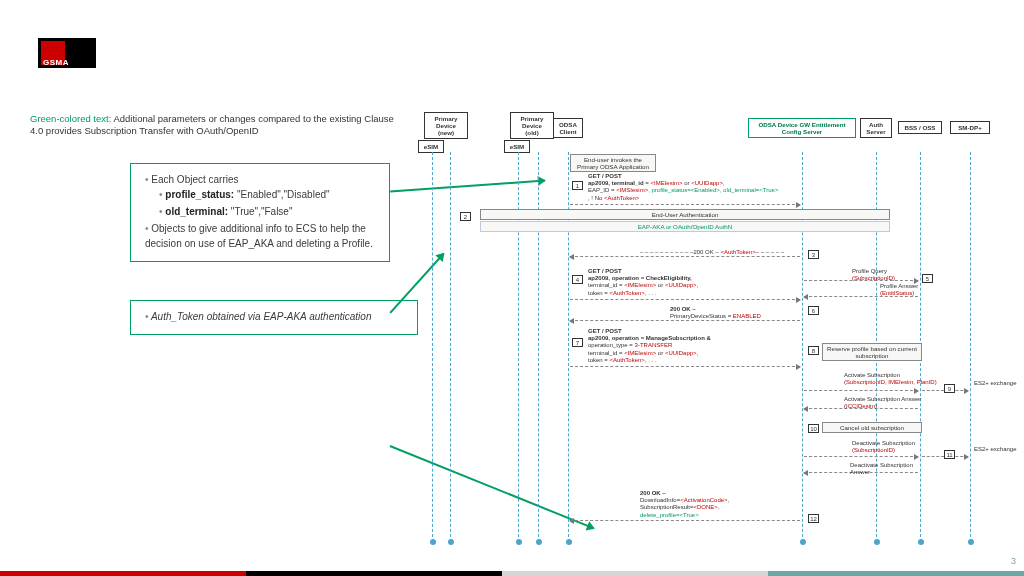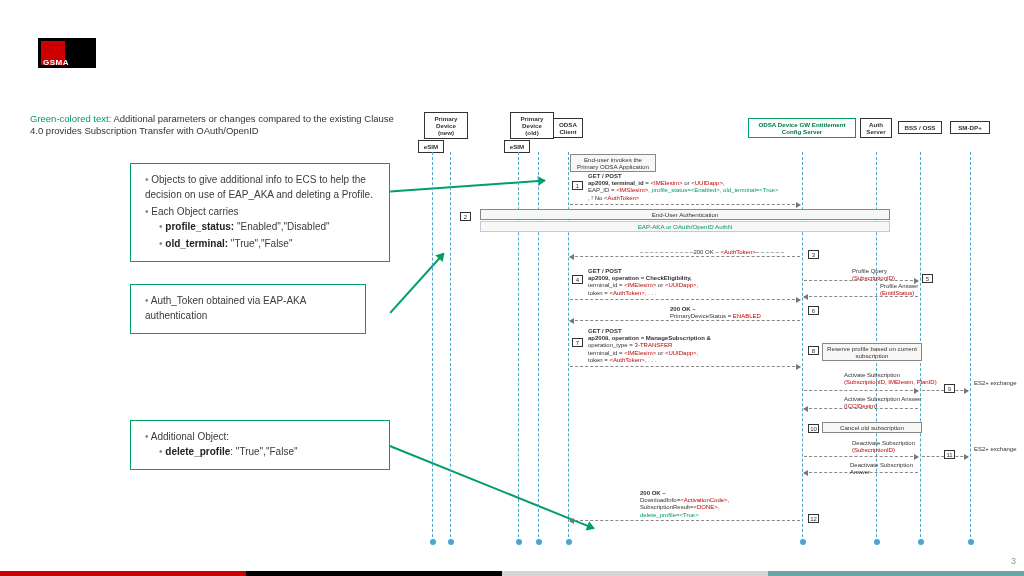--- a/index.html
+++ b/index.html
@@ -13,21 +13,21 @@
   .greennote { position:absolute; left:30px; top:113px; width:370px; font-size:9.5px; color:#333; line-height:1.3; }
   .greennote .g { color:#009966; }
   .callout { position:absolute; border:1.5px solid #00a060; padding:8px 10px 8px 14px; font-size:10px; color:#3b3b3b; line-height:1.5; }
   .callout ul { list-style:none; padding-left:0; }
   .callout li::before { content:"• "; color:#888; }
   .callout li { margin-bottom:2px; }
   .callout li li { margin-left:14px; }
   .callout li li::before { content:"• "; }
   .callout b { color:#222; }
   .c1 { left:130px; top:163px; width:260px; }
-  .c2 { left:130px; top:284px; width:236px; }
+  .c2 { left:130px; top:300px; width:288px;font-style:italic; }
   .c3 { left:130px; top:420px; width:260px; }
   
   .footer { position:absolute; left:0; bottom:0; height:5px; width:100%; display:flex; }
   .footer div { height:5px; }
   .f1 { width:24%; background:#c00; }
   .f2 { width:25%; background:#000; }
   .f3 { width:26%; background:#d7d6d4; }
   .f4 { flex:1; background:#6aa8a6; }
   .pagenum { position:absolute; right:8px; bottom:10px; font-size:9px; color:#7a9; }
   
@@ -52,42 +52,33 @@
 <body>
 
 <div class="slide">
   <div class="logo"></div>
   <div class="greennote">
     <span class="g">Green-colored text:</span><span> Additional parameters or changes compared to the existing Clause 4.0 provides Subscription Transfer with OAuth/OpenID</span>
   </div>
 
   <div class="callout c1">
     <ul>
-      <li>Objects to give additional info to ECS to help the decision on use of EAP_AKA and deleting a Profile.</li>
       <li><span>Each Object carries</span>
         <ul>
           <li><b>profile_status:</b><span> "Enabled","Disabled"</span></li>
           <li><b>old_terminal:</b><span> "True","False"</span></li>
         </ul>
       </li>
+      <li>Objects to give additional info to ECS to help the decision on use of EAP_AKA and deleting a Profile.</li>
     </ul>
   </div>
   <div class="callout c2">
     <ul>
         <li>Auth_Token obtained via EAP-AKA authentication</li>
       </ul>
-  </div>
-  <div class="callout c3">
-    <ul>
-      <li><span>Additional Object:</span>
-        <ul>
-            <li><b>delete_profile</b><span>: "True","False"</span></li>
-          </ul>
-      </li>
-    </ul>
   </div>
 
   <div class="greenarrow" style="left:390px; top:185px; width:155px; transform:rotate(-4deg);"></div>
   <div class="greenarrow" style="left:390px; top:312px; width:80px; transform:rotate(-48deg); transform-origin:left center;"></div>
   <div class="greenarrow" style="left:390px; top:445px; width:220px; transform:rotate(22deg); transform-origin:left center;"></div>
 
   <div class="seq">
 
     <div class="lifeline-box" style="left:4px; top:2px; width:44px;">Primary
 Device

